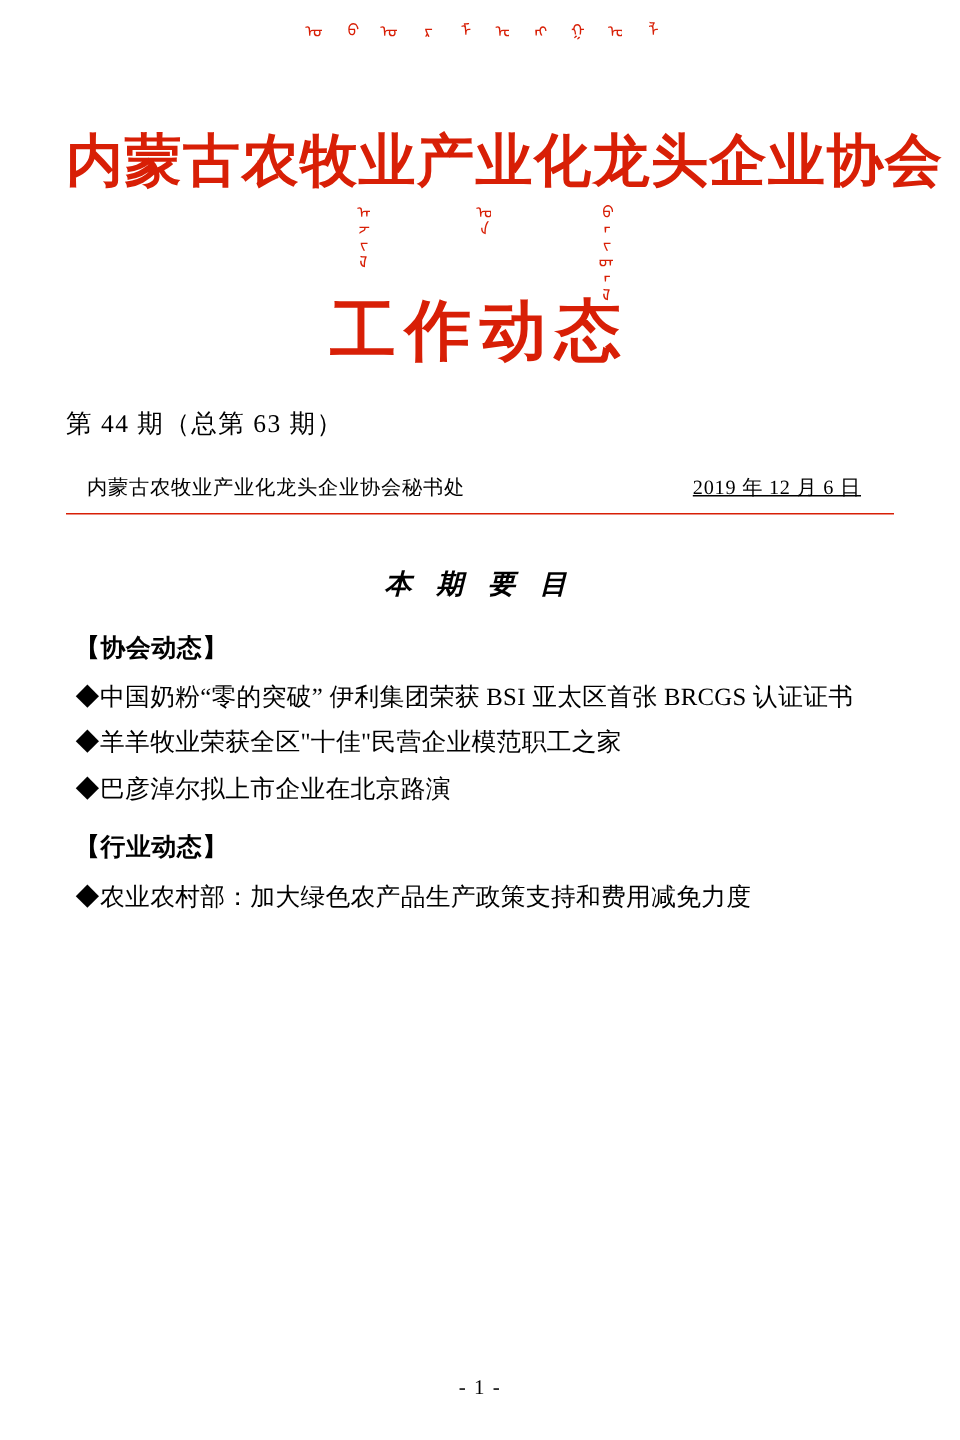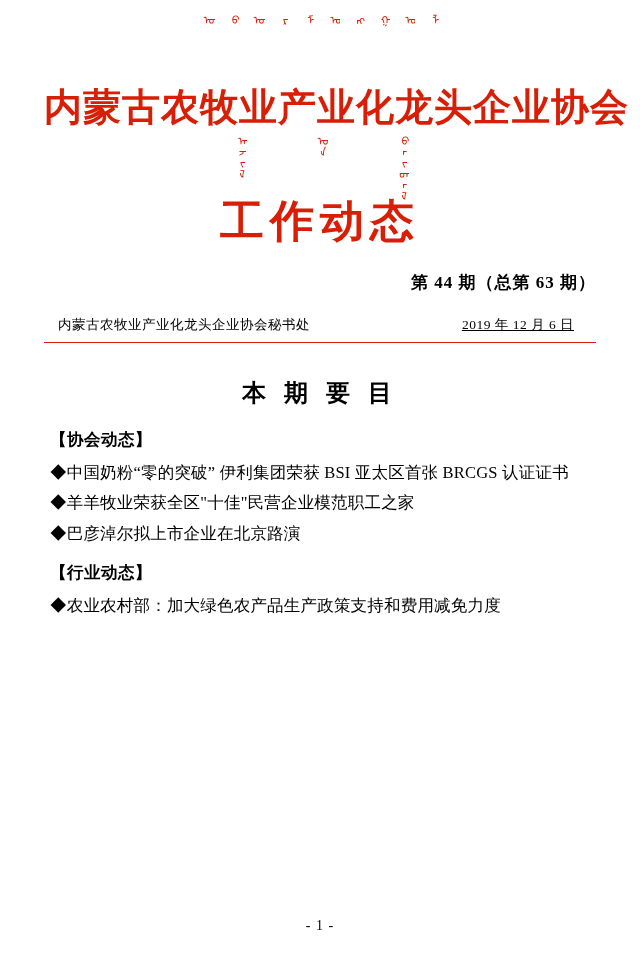--- a/index.html
+++ b/index.html
@@ -70,23 +70,23 @@
     font-family: "DejaVu Sans", sans-serif;
     font-weight: bold;
     font-size: 44px;
     letter-spacing: 6px;
     line-height: 1.1;
     margin-top: 2px;
   }
 
   
   .issue-line {
-    text-align: right;
+    text-align: left;
     font-family: "Liberation Serif", serif;
-    font-weight: bold;
+    font-weight: normal;
     font-size: 17px;
     letter-spacing: 1px;
     margin-top: 26px;
     color: #000;
   }
 
   
   .pub-row {
     display: flex;
     justify-content: space-between;
@@ -102,24 +102,25 @@
   .rule {
     border: none;
     border-top: 1.5px solid #d81f06;
     margin: 8px 0 0 0;
   }
 
   
   .toc-title {
     text-align: center;
     font-weight: bold;
-    font-size: 24px;
+    font-size: 18px;
     letter-spacing: 6px;
     margin-top: 34px;
     margin-bottom: 20px;
+    font-style: italic;
   }
   .section-head {
     font-weight: bold;
     font-size: 16.5px;
     margin: 14px 0 8px 6px;
     letter-spacing: 0.5px;
   }
   .toc-item {
     font-size: 16.5px;
     line-height: 1.72;

